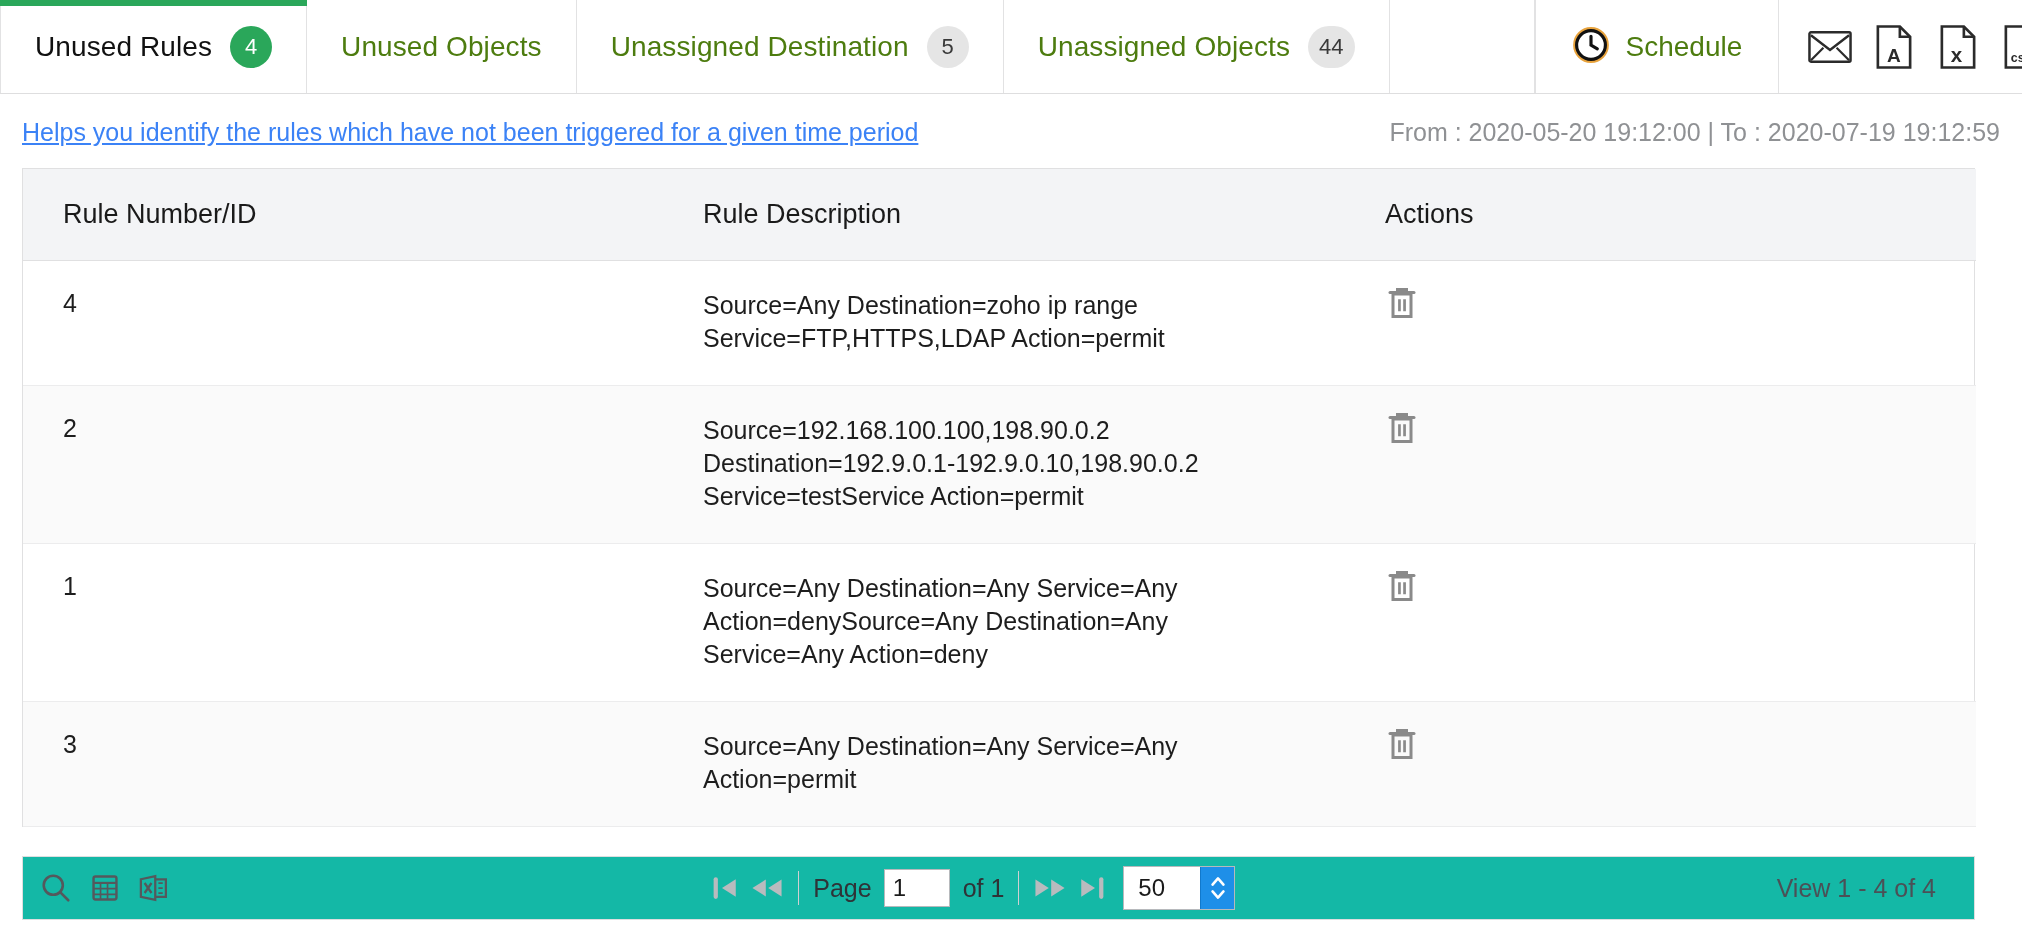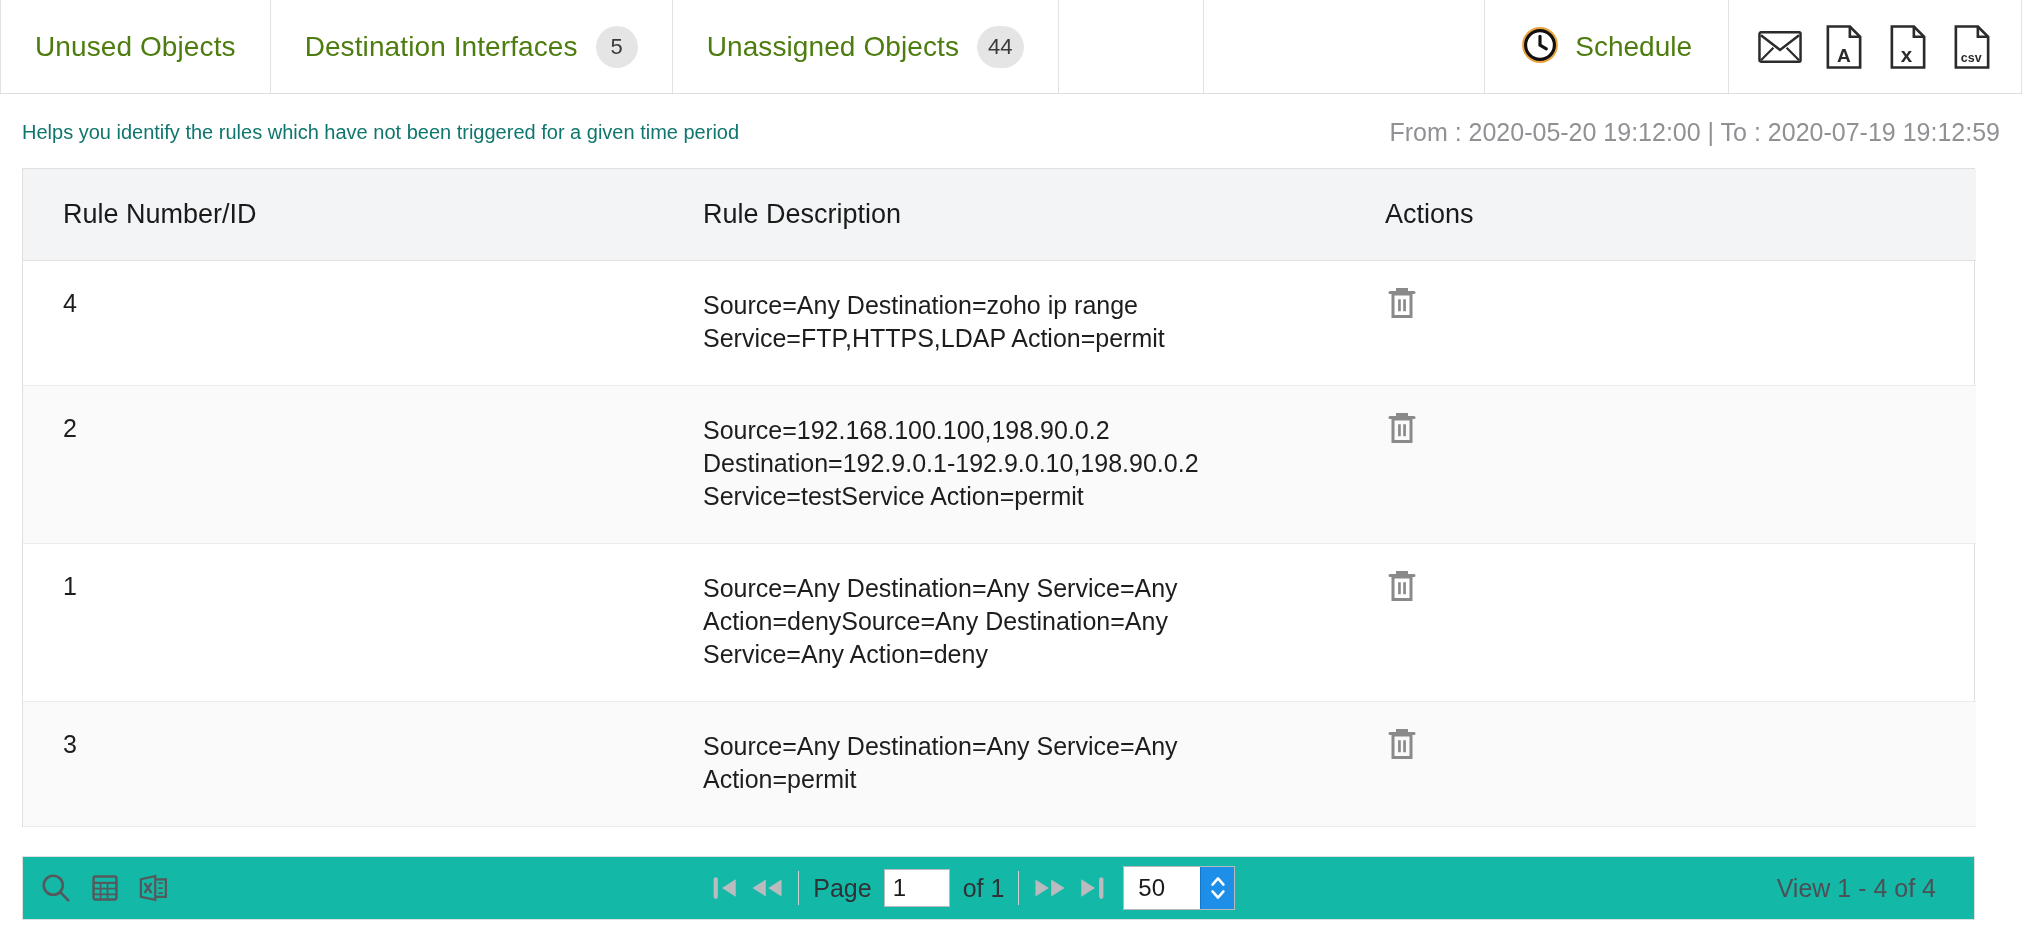--- a/index.html
+++ b/index.html
@@ -89,21 +89,21 @@
   }
 
   
   .subheader {
     display: flex;
     align-items: center;
     justify-content: space-between;
     padding: 22px 22px 20px 22px;
     height: 74px;
   }
-  .subheader-text { font-size: 20px; color: #0f766e; }
+  .subheader-text { font-size: 25px; color: #3b82f6; text-decoration: underline; }
   .daterange { font-size: 25px; color: #8f9194; white-space: nowrap; }
 
   
   .table-wrap {
     margin: 0 22px 0 22px;
     width: 1953px;
     border: 1px solid #e0e0e1;
     border-bottom: none;
     background: #fff;
   }
@@ -195,27 +195,31 @@
   }
   .foot-right { font-size: 25px; color: #4b5056; padding-right: 22px; white-space: nowrap; }
 </style>
 </head>
 <body>
 
 <div class="page">
 
   <div class="tabbar">
 
+    <div class="tab active">
+      <span class="tab-label">Unused Rules</span>
+      <span class="badge green">4</span>
+    </div>
 
     <div class="tab">
       <span class="tab-label">Unused Objects</span>
     </div>
 
     <div class="tab">
-      <span class="tab-label">Destination Interfaces</span>
+      <span class="tab-label">Unassigned Destination</span>
       <span class="badge">5</span>
     </div>
 
     <div class="tab">
       <span class="tab-label">Unassigned Objects</span>
       <span class="badge">44</span>
     </div>
 
     <div class="tab-empty"></div>
     <div class="tabbar-spacer"></div>

